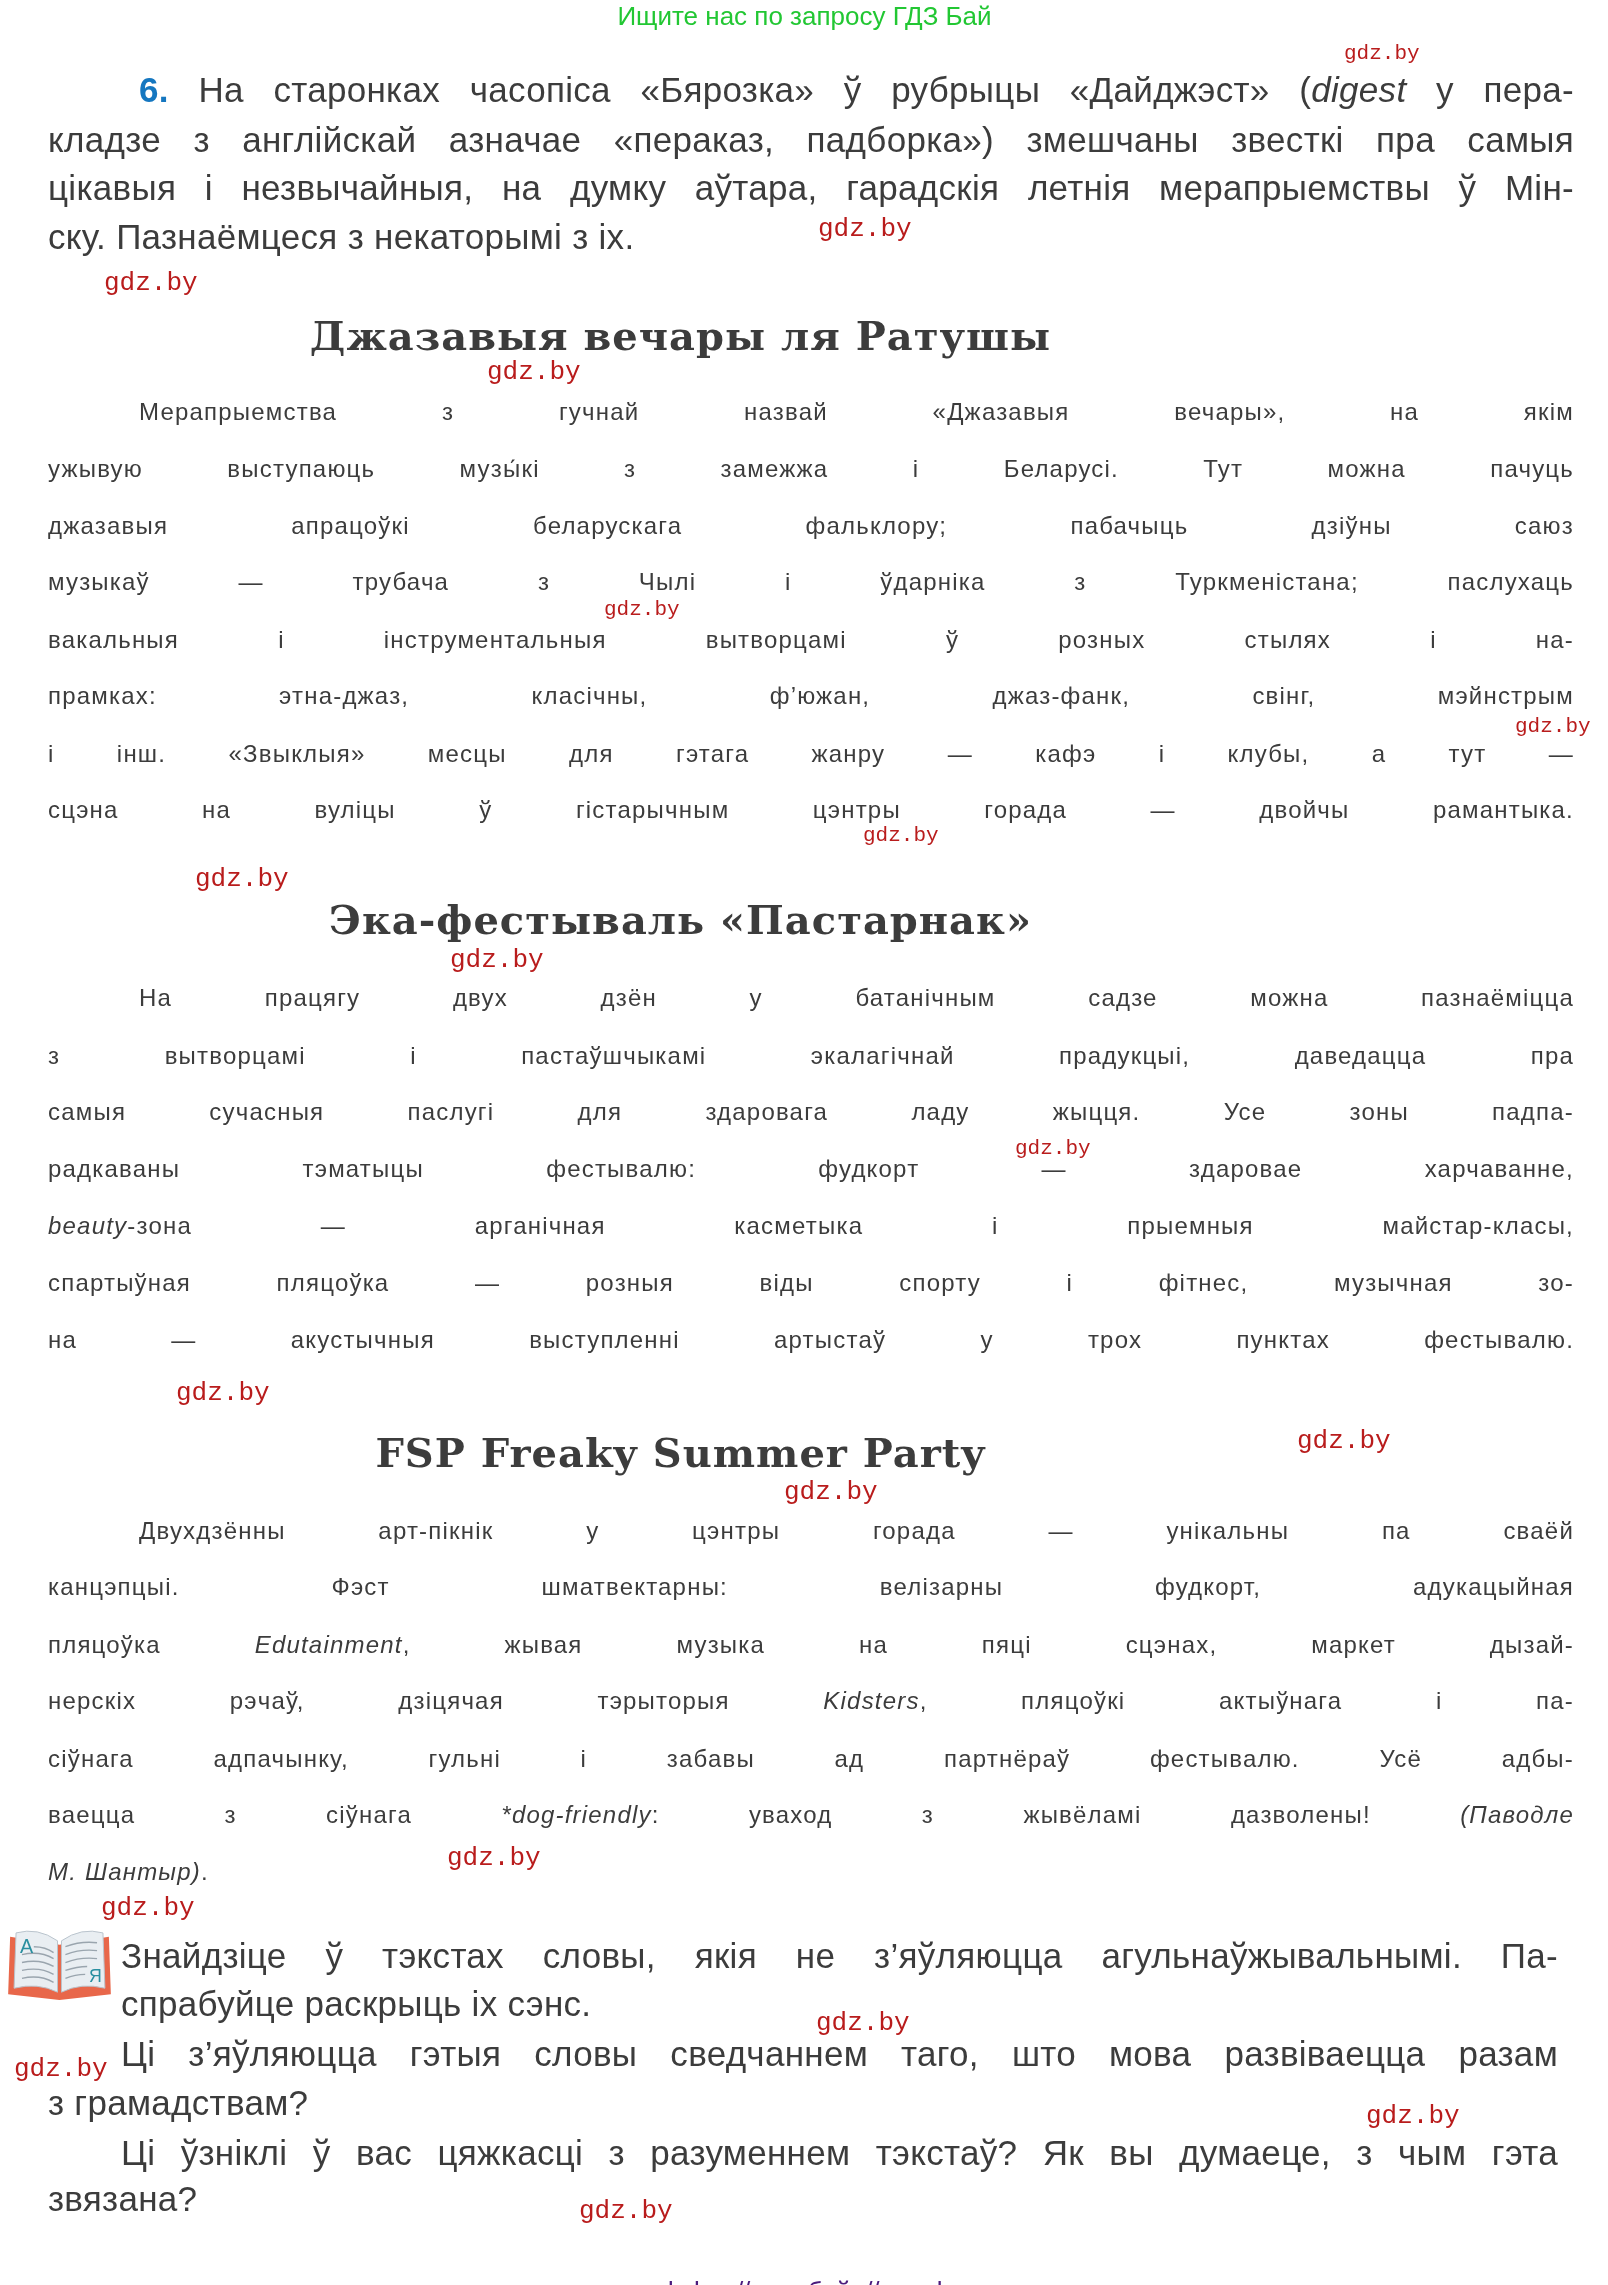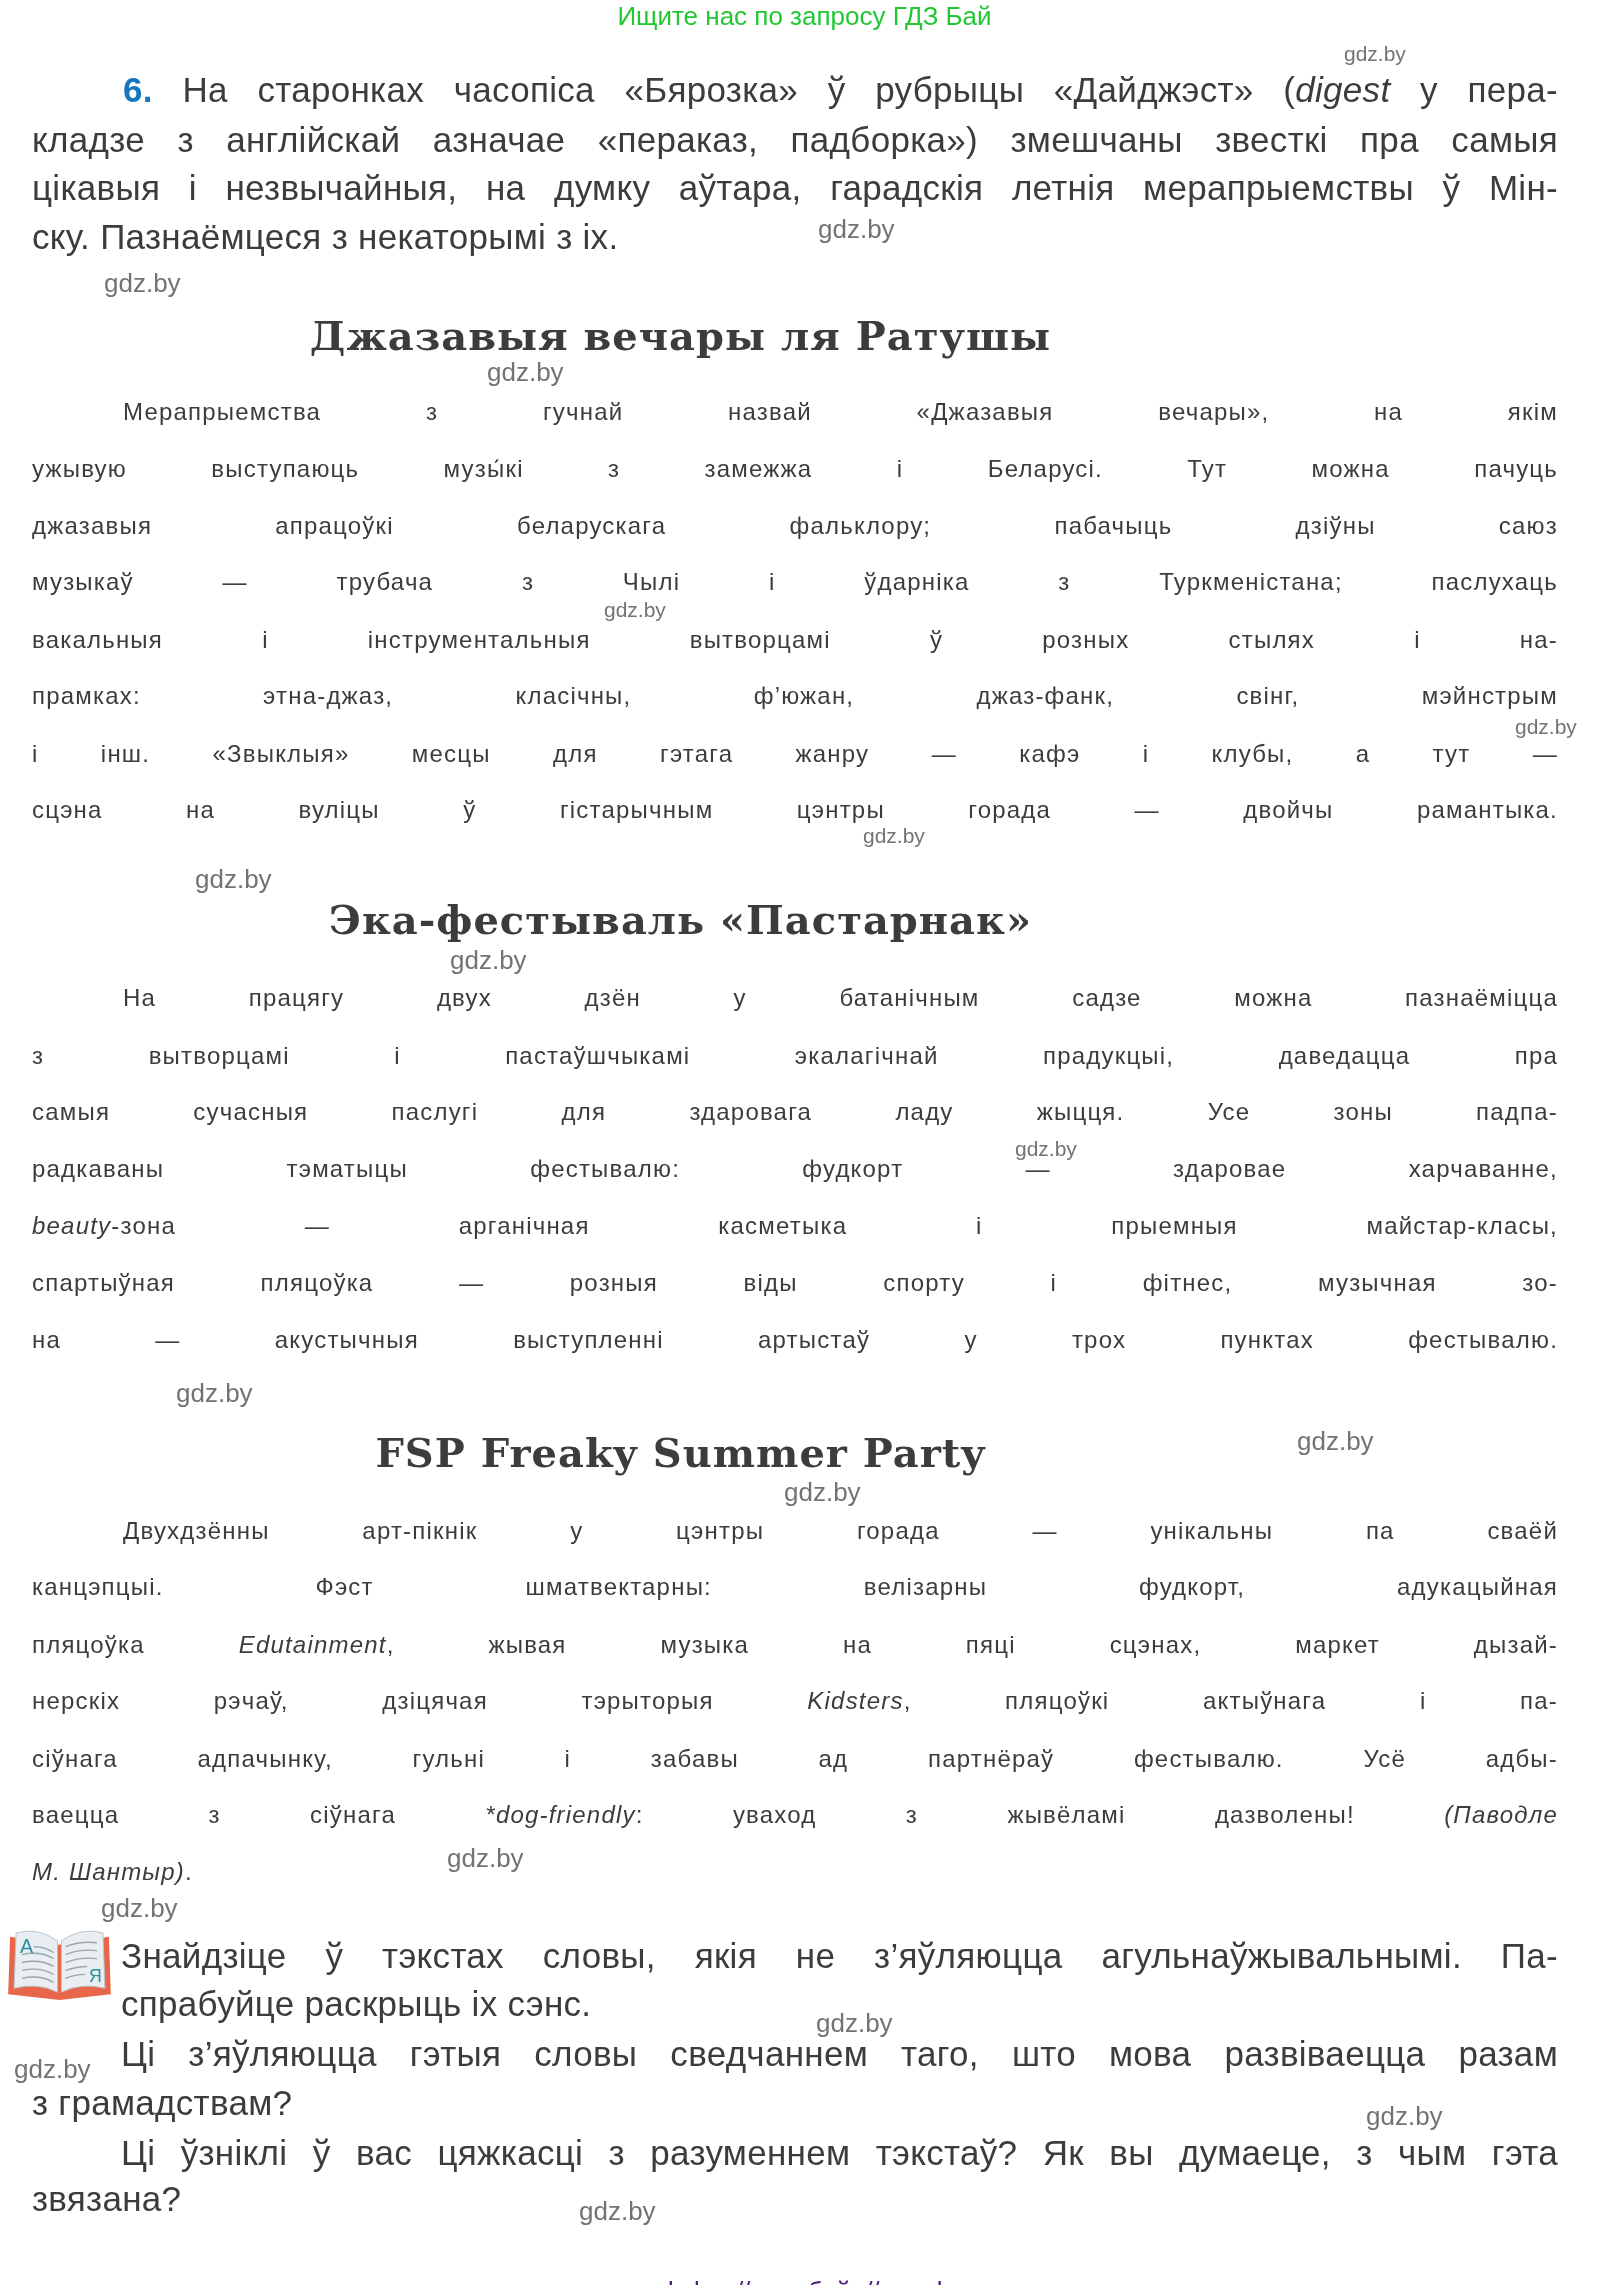--- a/index.html
+++ b/index.html
@@ -4,37 +4,37 @@
 <style>
   html, body { margin: 0; padding: 0; background: #ffffff; }
   body { width: 1609px; height: 2286px; position: relative; overflow: hidden; }
   .page { position: absolute; left: 0; top: 0; width: 1609px; height: 2286px; }
   .banner {
     position: absolute; left: 0; top: 0; width: 1609px; text-align: center;
     font-family: "Liberation Sans", "DejaVu Sans", sans-serif; font-size: 26px; line-height: 32px;
     color: #22c733;
   }
   .line {
-    position: absolute; left: 32px; width: 1526px; white-space: nowrap;
+    position: absolute; left: 48px; width: 1526px; white-space: nowrap;
     text-align: justify; text-align-last: justify; color: #3c3c3c;
   }
   .line.last { text-align-last: left; }
   .sans { font-family: "Liberation Sans", "DejaVu Sans", sans-serif; font-size: 35px; line-height: 42px; letter-spacing: 0.3px; }
   .serif { font-family: Liberation Sans, sans-serif; font-size: 24px; line-height: 46px; letter-spacing: 1.2px; }
   .indent { padding-left: 91px; width: 1435px; }
   .heading {
     position: absolute; left: 0; width: 1361px; text-align: center;
     font-family: "DejaVu Serif", "Liberation Serif", serif; font-weight: bold;
     font-size: 40px; line-height: 48px; color: #3c3c3c; letter-spacing: 1px;
   }
   .num { color: #1577c0; font-weight: bold; }
   .it { font-style: italic; }
   .wm {
-    position: absolute; font-family: Liberation Sans, sans-serif;
-    font-size: 26px; line-height: 30px; color: #737373; white-space: nowrap;
+    position: absolute; font-family: Liberation Mono, monospace;
+    font-size: 26px; line-height: 30px; color: #b91c1c; white-space: nowrap;
   }
   .wm.small { font-size: 21px; line-height: 24px; }
   .q { left: 121px; width: 1437px; }
   .book { position: absolute; left: 4px; top: 1925px; width: 111px; height: 79px; }
   .footer {
     position: absolute; left: 0; top: 2251px; width: 1609px; text-align: center;
     font-family: "Liberation Sans", "DejaVu Sans", sans-serif; font-size: 26px; line-height: 32px;
     color: #4a1a7c; white-space: pre; margin-top: 24px;
   }
 </style>

